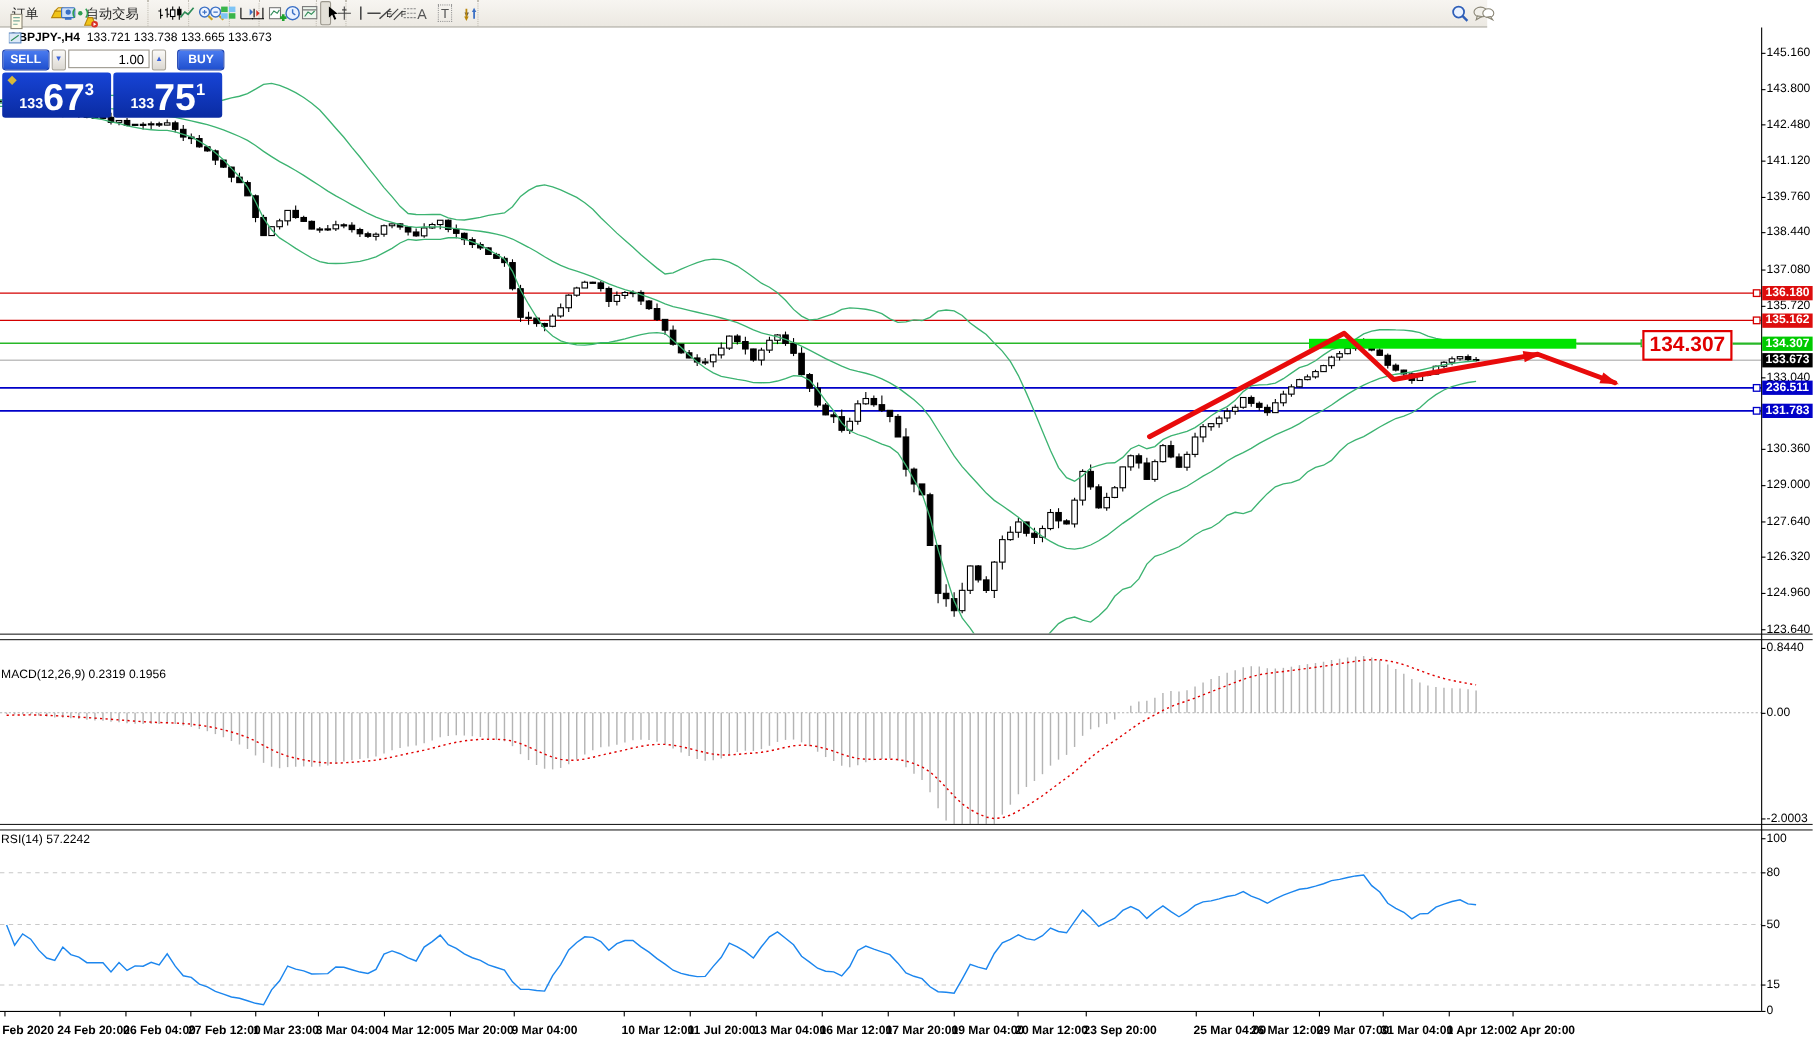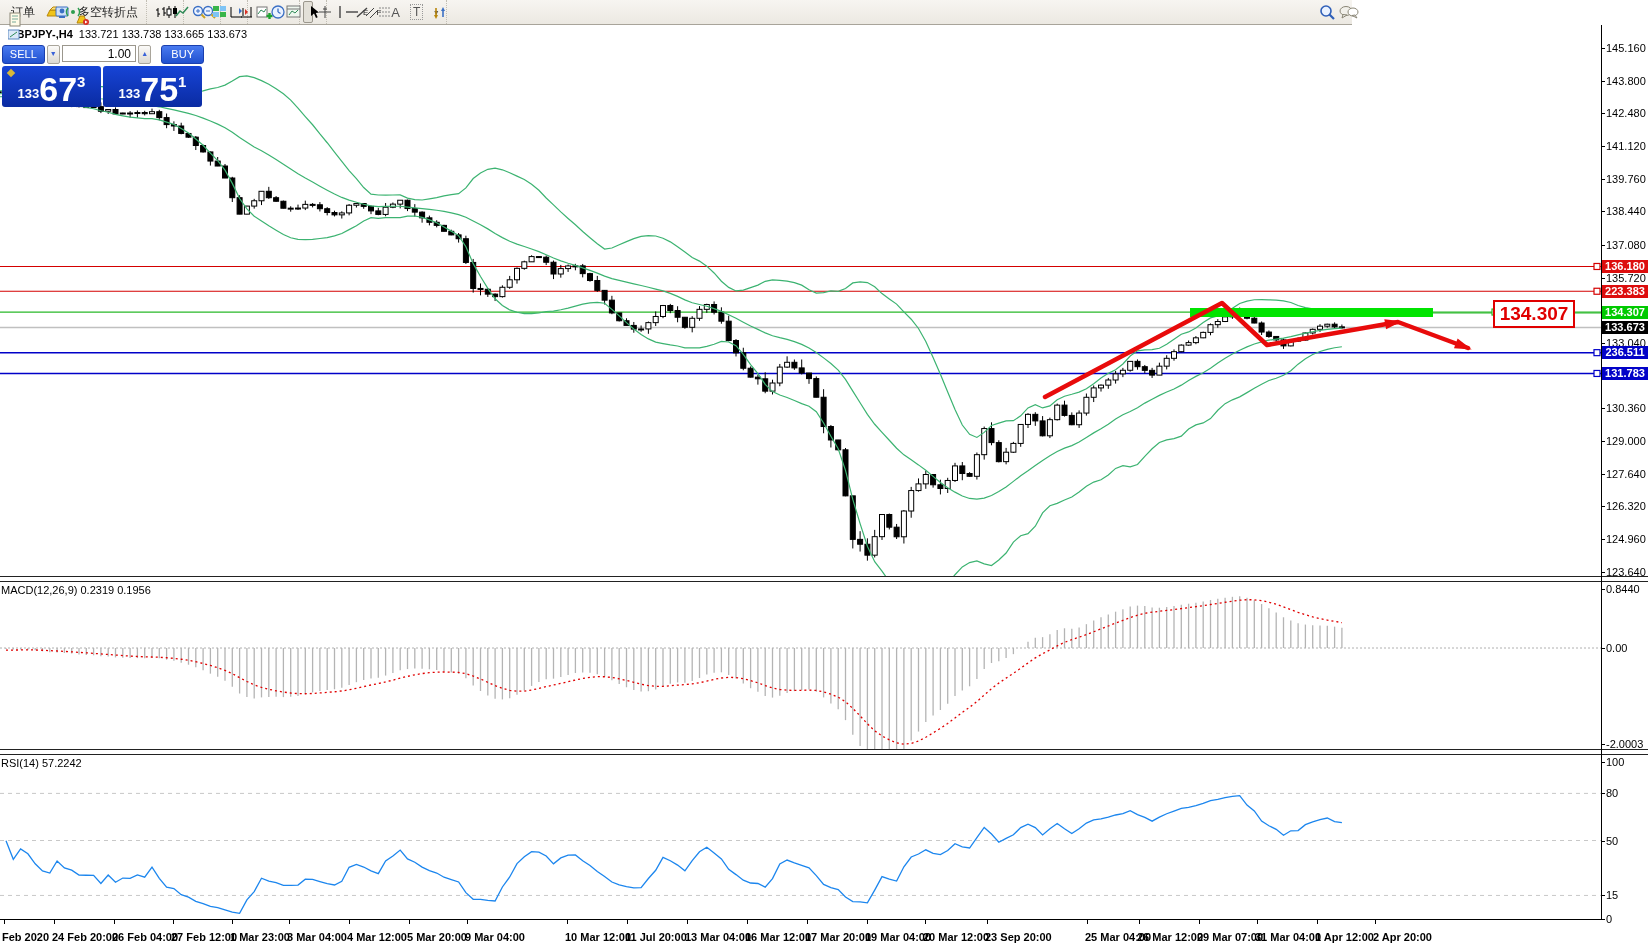--- a/index.html
+++ b/index.html
@@ -14,21 +14,21 @@
   .tf{font-size:11px;color:#333;padding:0 5px;height:18px;line-height:18px;border:1px solid transparent;}
   .tf.active{border:1px solid #9b978d;background:#eae7df;border-radius:2px;}
   .caret{font-size:8px;color:#555;margin-left:1px;}
   .tb-right{margin-left:auto;display:flex;align-items:center;padding-right:8px;gap:10px;}
   
   .chart-header{position:absolute;left:8px;top:28px;font-size:11px;color:#000;display:flex;gap:6px;align-items:center;}
   .chart-header .sym{font-weight:bold;}
   
   .quote{position:absolute;left:2px;top:45px;width:202px;height:63px;}
   .q-row1{position:absolute;left:0;top:0;width:202px;height:19px;display:flex;gap:2px;}
-  .q-btn{width:43px;height:17px;background:linear-gradient(#4a7bf0,#2050cf);border:1px solid #1a3fae;border-radius:3px;color:#fff;font-size:11px;font-weight:normal;text-align:center;line-height:16px;}
+  .q-btn{width:43px;height:17px;background:linear-gradient(#4a7bf0,#2050cf);border:1px solid #1a3fae;border-radius:3px;color:#fff;font-size:11px;font-weight:bold;text-align:center;line-height:16px;}
   .q-spin{width:12px;height:17px;background:linear-gradient(#fbfaf8,#dcd9d2);border:1px solid #a9a59b;border-radius:2px;color:#3a62d8;font-size:7px;text-align:center;line-height:16px;}
   .q-input{width:64px;height:15px;border:1px solid #9b978d;background:#fff;font-size:12px;text-align:right;padding:0 4px;font-family:"Liberation Sans",sans-serif;}
   .q-big{position:absolute;top:21px;width:99px;height:41px;background:linear-gradient(#1744d6,#0a2ba2);border-radius:3px;color:#fff;display:flex;align-items:flex-end;justify-content:center;padding-bottom:3px;box-sizing:border-box;}
   .q-big .small{font-size:13px;font-weight:bold;margin-bottom:3px;}
   .q-big .big{font-size:34px;font-weight:bold;line-height:30px;}
   .q-big .sup{font-size:15px;font-weight:bold;margin-bottom:14px;}
   .q-diamond{position:absolute;left:6px;top:25px;width:6px;height:6px;background:#d8b83a;transform:rotate(45deg);}
   
   .sep{position:absolute;left:0;width:1648px;height:4px;border-top:1px solid #222;border-bottom:1px solid #222;background:#fff;}
   .vaxis{position:absolute;left:1601px;top:25px;width:47px;height:894px;border-left:1px solid #000;}
@@ -81,21 +81,21 @@
           </svg>
         </div>
       <div class="tbtn">
         <span>
             <svg width="16" height="14">
               <polygon points="2,11 5,4 9,4 12,11" fill="#f0c419" stroke="#b8860b"></polygon>
               <circle cx="11" cy="10" r="3" fill="#d93025"></circle>
               <polygon points="10,8.4 10,11.6 12.6,10" fill="#fff"></polygon>
             </svg>
           </span>
-        <span>多空转折点</span>
+        <span>自动交易</span>
       </div>
     </div>
     <div class="tb-group">
       <div class="tbtn">
           <svg width="15" height="14">
             <line x1="3" y1="3" x2="3" y2="12" stroke="#000"></line>
             <line x1="1" y1="5" x2="3" y2="5" stroke="#000"></line>
             <line x1="3" y1="9" x2="5" y2="9" stroke="#000"></line>
             <line x1="9" y1="2" x2="9" y2="11" stroke="#000"></line>
             <line x1="7" y1="4" x2="9" y2="4" stroke="#000"></line>
@@ -857,21 +857,21 @@
   <div class="sep" style="top:749px"></div>
   <svg id="rsi-svg" width="1601" height="166" style="left:0;top:753px">
       <line x1="0" y1="40.39999999999998" x2="1601" y2="40.39999999999998" stroke="#c8c8c8" stroke-width="1" stroke-dasharray="4,4"></line>
       <line x1="0" y1="87.5" x2="1601" y2="87.5" stroke="#c8c8c8" stroke-width="1" stroke-dasharray="4,4"></line>
       <line x1="0" y1="142.45000000000005" x2="1601" y2="142.45000000000005" stroke="#c8c8c8" stroke-width="1" stroke-dasharray="4,4"></line>
       <polyline points="6,87.82491122125452 13.3,106.2734483853111 20.6,95.97761536354142 27.9,100.7745278615248 35.2,110.76532315208794 42.5,117.90901128936173 49.8,120.05027163729324 57.1,107.93081367749164 64.4,114.85375490490071 71.7,117.163089627364 79,122.156384849863 86.3,122.23942458987426 93.6,122.27622813636435 100.89999999999999,130.50042600609868 108.2,122.06277655579368 115.5,129.23263587273743 122.8,125.0498984845035 130.1,125.37417554959961 137.4,121.88643980222116 144.7,124.23282307468264 152,114.11265186296453 159.29999999999998,125.30179992354658 166.6,134.08209651437335 173.9,135.49684689970093 181.2,141.69822609399205 188.5,144.08524225311305 195.79999999999998,148.29160970792566 203.1,150.72264995835963 210.4,153.37653247574758 217.7,154.54097958199281 225,156.76124828175637 232.29999999999998,159.11615897682316 239.6,160.40159316679149 246.9,146.82839603060165 254.2,138.57138271234987 261.5,125.20396256630124 268.8,128.0611353663162 276.09999999999997,129.57449840720392 283.4,132.41427442570705 290.7,132.32807474239394 298,132.12473649241701 305.3,126.14573217008467 312.59999999999997,126.36273974303538 319.9,128.62117148952427 327.2,130.70631854866724 334.5,131.95598420623196 341.8,128.22036524350165 349.09999999999997,114.31179533345346 356.4,111.49236308773527 363.7,114.01067351749907 371,117.83499679014187 378.3,120.63512257352772 385.59999999999997,107.98853934074998 392.9,103.05801959617963 400.2,97.09062371018194 407.5,105.85791940405045 414.8,109.19409899459743 422.09999999999997,114.14198870138557 429.4,117.68294597972556 436.7,120.02269254715713 444,124.20892982525788 451.3,126.55457755486395 458.59999999999997,128.94899753289462 465.9,139.60506149291393 473.2,146.2972297427193 480.5,146.45850883432217 487.8,147.47528030079025 495.09999999999997,147.99065096878633 502.4,133.98390377744693 509.7,123.97332343360108 517,110.62527732930846 524.3,103.84207757949241 531.6,98.66986547014574 538.9,99.14837087508477 546.1999999999999,102.95691638877815 553.5,110.84124804155681 560.8,104.87648722998938 568.1,102.04452752047507 575.4,101.92708953365968 582.6999999999999,107.83454998861873 590,112.5339228512886 597.3,118.45475065905566 604.6,123.49726626979543 611.9,128.9998835285836 619.1999999999999,131.91062191426363 626.5,133.55603818578334 633.8,134.83450060514383 641.1,134.5964471888601 648.4,125.50389999871322 655.6999999999999,117.28247194881192 663,104.38503928832199 670.3,107.78314330428884 677.6,112.111969306628 684.9,117.85424218458775 692.1999999999999,107.70385376985257 699.5,98.72758102220826 706.8,94.23047403488704 714.1,99.94095677342568 721.4,105.89799205510485 728.6999999999999,116.3400696457793 736,121.60245573833731 743.3,127.18192950986986 750.6,129.99191309986588 757.9,130.50274310221675 765.1999999999999,134.15899405597816 772.5,125.6353326583727 779.8,111.01223561987626 787.1,107.01853429630398 794.4,109.78141097503783 801.6999999999999,112.2755029409035 809,114.89900252098971 816.3,122.59620762920906 823.6,131.4006347590115 830.9,134.5558038618051 838.1999999999999,136.66478951596844 845.5,144.07282881026015 852.8,148.55631951007967 860.1,148.97462700207416 867.4,149.9103330081316 874.6999999999999,137.08561620343983 882,123.62825854470032 889.3,126.2033914902454 896.6,128.08259088949615 903.9,113.7722918734147 911.1999999999999,104.01595741423205 918.5,101.00178612908326 925.8,96.7934229310905 933.1,100.3379877094859 940.4,101.62074311839672 947.6999999999999,97.59377229213123 955,90.65401627184201 962.3,93.83054630843844 969.6,95.01244622657566 976.9,84.65056618346682 984.1999999999999,74.40200404342397 991.5,81.06051734693449 998.8,89.22530900321021 1006.1,85.30955485922641 1013.4,81.75245279895137 1020.6999999999999,74.64324685373447 1028,71.15555473461018 1035.3,74.55001250764963 1042.6,81.91285372646371 1049.8999999999999,75.65782300538365 1057.2,70.53049984704467 1064.5,75.81202515850532 1071.8,80.43387362022156 1079.1,75.82216336312183 1086.3999999999999,70.07158318192876 1093.7,66.88463976925925 1101,65.9451734265034 1108.3,64.14220615042723 1115.6,61.99563180169628 1122.8999999999999,60.71731406969934 1130.2,57.601386698694796 1137.5,61.640600742410584 1144.8,64.45590025767831 1152.1,68.14333557374835 1159.3999999999999,64.09751862771509 1166.7,60.745135993608415 1174,58.03404084939962 1181.3,55.44074738696884 1188.6,54.454298117056396 1195.8999999999999,52.54571394750212 1203.2,50.42551616605897 1210.5,47.55146805166862 1217.8,46.40142780694441 1225.1,44.712749741784705 1232.3999999999999,43.28910175385977 1239.7,42.561333032894595 1247,52.11975345736926 1254.3,57.94949291167654 1261.6,68.12917758398089 1268.8999999999999,72.74390238037768 1276.2,76.30378349311525 1283.5,82.29102591492779 1290.8,77.81124235505911 1298.1,77.53062523446101 1305.3999999999999,71.68885887372653 1312.7,68.90206624845314 1320,66.50976658063757 1327.3,65.00450746276499 1334.6,68.67201761097601 1341.8999999999999,69.57458929588245" fill="none" stroke="#1c86ee" stroke-width="1.3"></polyline>
     </svg>
   <div style="position:absolute;left:0;top:919px;width:1601px;height:1px;background:#000"></div>
   <div class="vaxis"></div>
 
-  <div class="ind-label" style="left:1px;top:584px">MACD(12,26,9) 0.2319 0.1956</div>
+  <div class="ind-label" style="left:1px;top:607px">MACD(12,26,9) 0.2319 0.1956</div>
   <div class="ind-label" style="left:1px;top:757px">RSI(14) 57.2242</div>
 
   <div class="price-box">134.307</div>
 
   <div class="quote">
     <div class="q-row1">
       <div class="q-btn">SELL</div>
       <div class="q-spin">▼</div>
       <input class="q-input" value="1.00" style="">
       <div class="q-spin">▲</div>
@@ -915,21 +915,21 @@
       <div class="tick" style="left:1601px;top:441.1727999999999px;width:4px;height:1px"></div>
       <div class="axis-label" style="left:1606px;top:468.2615999999999px">127.640</div>
       <div class="tick" style="left:1601px;top:474.2615999999999px;width:4px;height:1px"></div>
       <div class="axis-label" style="left:1606px;top:500.3772000000001px">126.320</div>
       <div class="tick" style="left:1601px;top:506.3772000000001px;width:4px;height:1px"></div>
       <div class="axis-label" style="left:1606px;top:533.466px">124.960</div>
       <div class="tick" style="left:1601px;top:539.466px;width:4px;height:1px"></div>
       <div class="axis-label" style="left:1606px;top:565.5815999999999px">123.640</div>
       <div class="tick" style="left:1601px;top:571.5815999999999px;width:4px;height:1px"></div>
       <div class="tag" style="top:259.98339999999973px;background:#dd0d0d">136.180</div>
-      <div class="tag" style="top:284.75133999999974px;background:#dd0d0d">223.383</div>
+      <div class="tag" style="top:284.75133999999974px;background:#dd0d0d">135.162</div>
       <div class="tag" style="top:305.5534900000002px;background:#00ca00">134.307</div>
       <div class="tag" style="top:320.97870999999986px;background:#000000">133.673</div>
       <div class="tag" style="top:346.16025999999977px;background:#0202c8">236.511</div>
       <div class="tag" style="top:366.9624100000002px;background:#0202c8">131.783</div>
       <div class="axis-label" style="left:1606px;top:582.9936px">0.8440</div>
       <div class="tick" style="left:1601px;top:588.9936px;width:4px;height:1px"></div>
       <div class="axis-label" style="left:1606px;top:642px">0.00</div>
       <div class="tick" style="left:1601px;top:648px;width:4px;height:1px"></div>
       <div class="axis-label" style="left:1606px;top:738.0144px">-2.0003</div>
       <div class="tick" style="left:1601px;top:744.0144px;width:4px;height:1px"></div>

